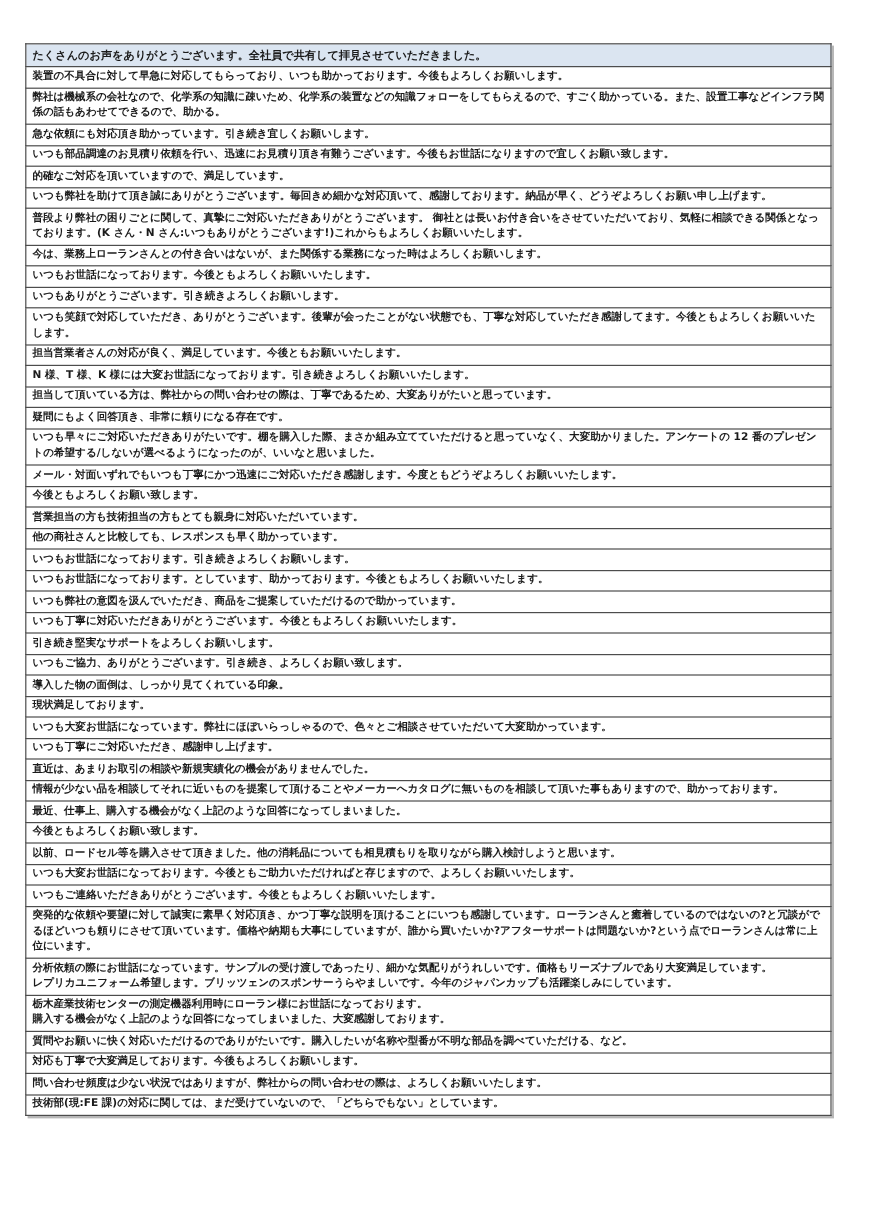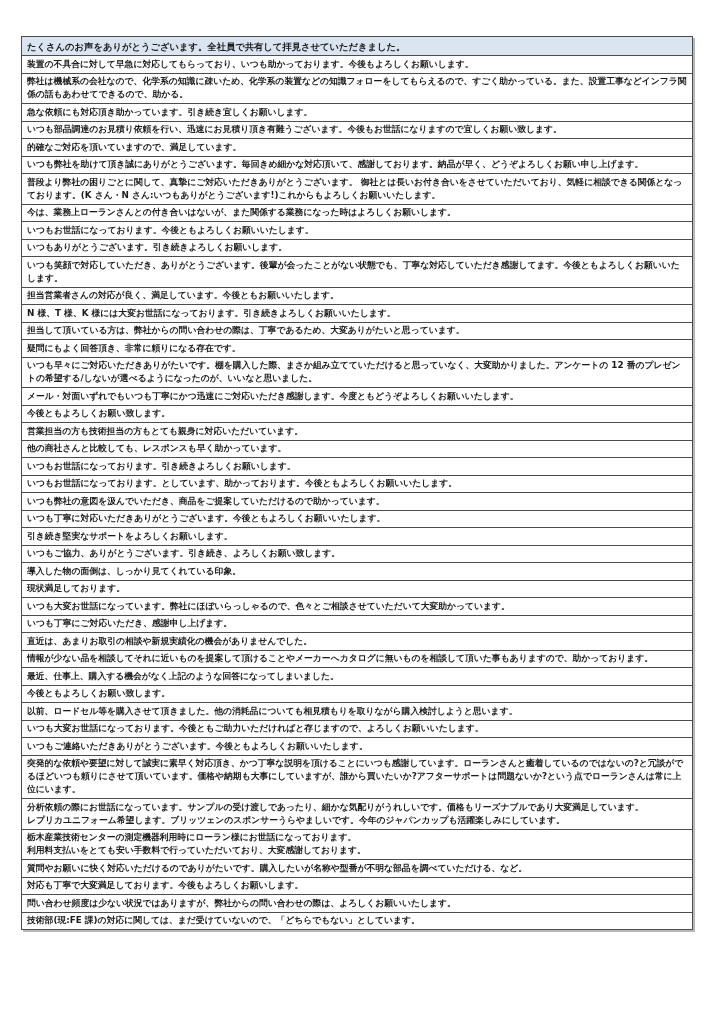--- a/index.html
+++ b/index.html
@@ -173,21 +173,21 @@
         </tr>
         <tr>
           <td>突発的な依頼や要望に対して誠実に素早く対応頂き、かつ丁寧な説明を頂けることにいつも感謝しています。ローランさんと癒着しているのではないの?と冗談がでるほどいつも頼りにさせて頂いています。価格や納期も大事にしていますが、誰から買いたいか?アフターサポートは問題ないか?という点でローランさんは常に上位にいます。</td>
         </tr>
         <tr>
           <td>分析依頼の際にお世話になっています。サンプルの受け渡しであったり、細かな気配りがうれしいです。価格もリーズナブルであり大変満足しています。
 レプリカユニフォーム希望します。ブリッツェンのスポンサーうらやましいです。今年のジャパンカップも活躍楽しみにしています。</td>
         </tr>
         <tr>
           <td>栃木産業技術センターの測定機器利用時にローラン様にお世話になっております。
-利用料支払いをとても安い手数料で行っていただいており、大変感謝しております。</td>
+購入する機会がなく上記のような回答になってしまいました、大変感謝しております。</td>
         </tr>
         <tr>
           <td>質問やお願いに快く対応いただけるのでありがたいです。購入したいが名称や型番が不明な部品を調べていただける、など。</td>
         </tr>
         <tr>
           <td>対応も丁寧で大変満足しております。今後もよろしくお願いします。</td>
         </tr>
         <tr>
           <td>問い合わせ頻度は少ない状況ではありますが、弊社からの問い合わせの際は、よろしくお願いいたします。</td>
         </tr>

